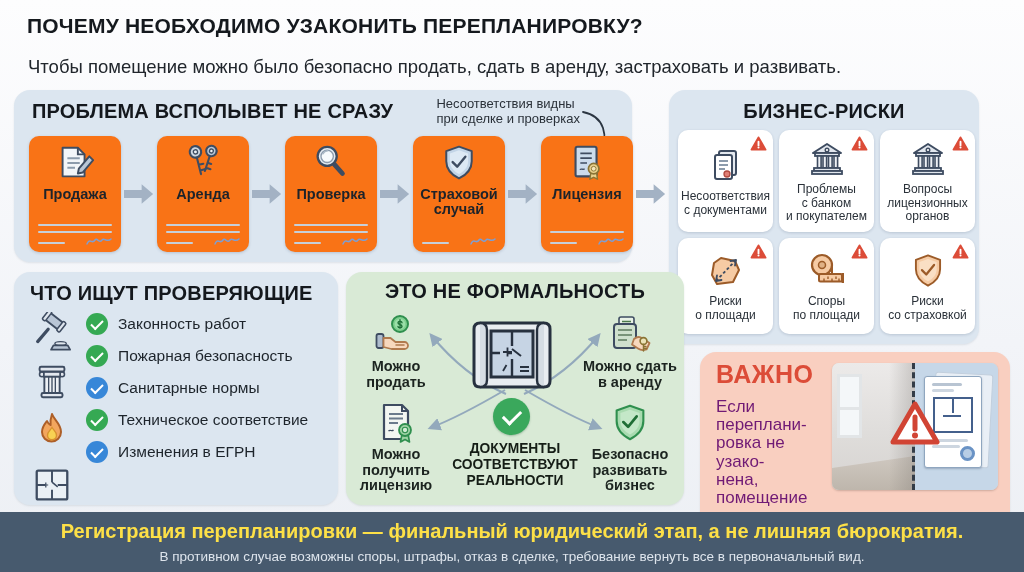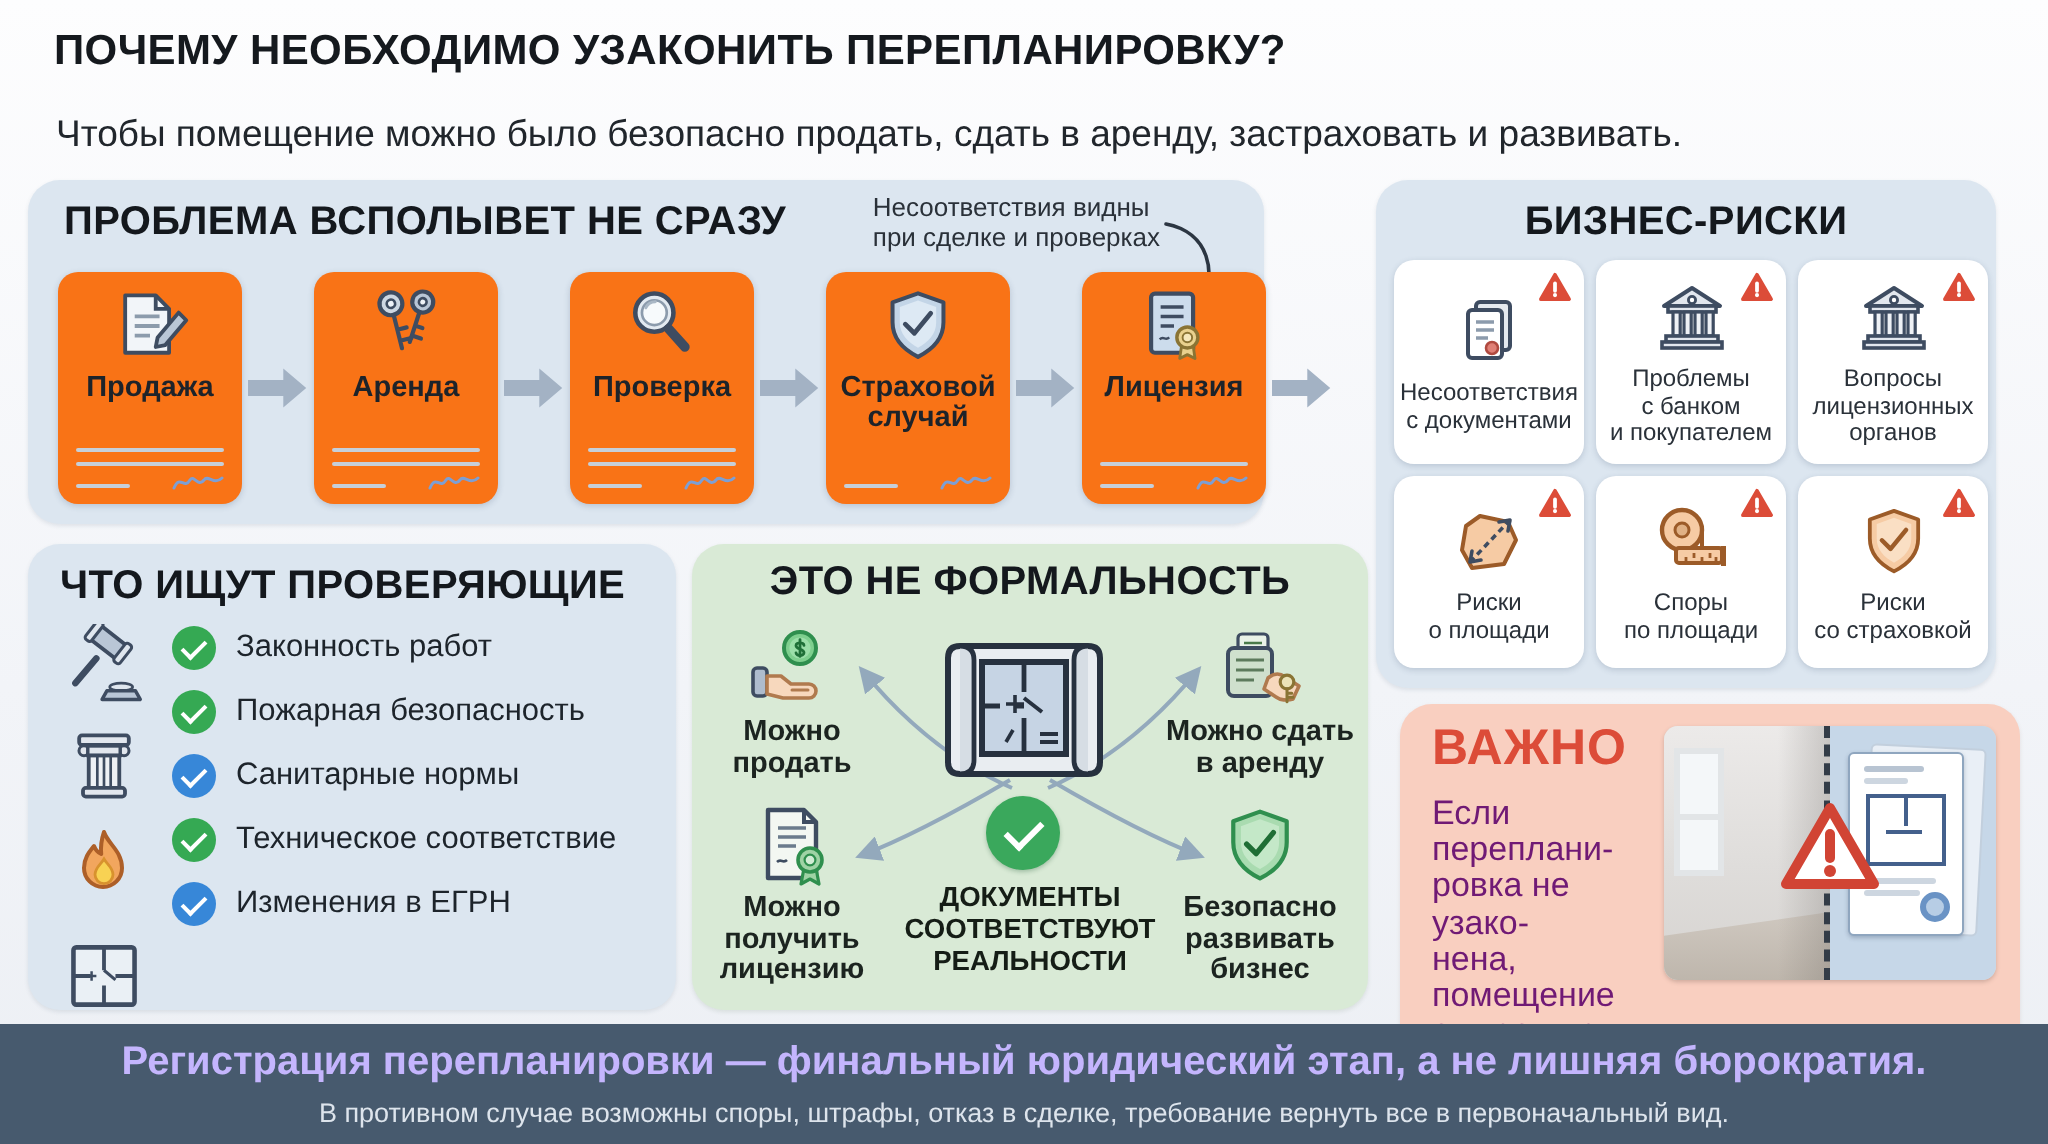--- a/index.html
+++ b/index.html
@@ -8,21 +8,21 @@
     font-family:"Liberation Sans",sans-serif;color:#1a2028;}
 
   
   .h1{position:absolute;left:27px;top:14px;font-size:21px;font-weight:bold;color:#15191e;letter-spacing:.2px;white-space:nowrap;}
   .h2{position:absolute;left:28px;top:56px;font-size:18.5px;color:#21262c;white-space:nowrap;}
 
   
   .panel{position:absolute;border-radius:16px;}
   .panel-blue{background:#dce6f0;box-shadow:0 1px 2px rgba(60,80,110,.12);}
   #panel-problem{left:14px;top:90px;width:618px;height:172px;}
-  #panel-risks{left:688px;top:90px;width:310px;height:254px;}
+  #panel-risks{left:669px;top:90px;width:310px;height:254px;}
   #panel-inspectors{left:14px;top:272px;width:324px;height:233px;}
   #panel-formality{left:346px;top:272px;width:338px;height:233px;background:#d9ead6;box-shadow:0 1px 2px rgba(60,90,60,.12);}
   #panel-important{left:700px;top:352px;width:310px;height:186px;background:#f9cfc0;box-shadow:0 1px 2px rgba(120,70,50,.12);}
 
   .panel-title{position:absolute;font-weight:bold;font-size:20px;color:#14181d;letter-spacing:.2px;white-space:nowrap;}
 
   
   #panel-problem .panel-title{left:18px;top:10px;}
   .pa-note{position:absolute;right:52px;top:6px;font-size:13px;line-height:1.18;color:#2a3139;text-align:left;white-space:pre-line;}
   .pa-note-arrow{position:absolute;right:18px;top:14px;}
@@ -93,21 +93,21 @@
   .bp-plan::before{content:"";position:absolute;left:17px;top:0;width:2px;height:14px;background:#44608c;}
   .bp-plan::after{content:"";position:absolute;left:8px;top:16px;width:18px;height:2px;background:#44608c;}
   .bp-doc .bl{position:absolute;left:7px;top:62px;width:36px;height:3px;background:#cdd6e0;border-radius:2px;}
   .bp-doc .bl2{position:absolute;left:7px;top:68px;width:28px;height:3px;background:#cdd6e0;border-radius:2px;}
   .bp-seal{position:absolute;right:6px;bottom:6px;width:15px;height:15px;border-radius:50%;border:3.5px solid #6a93c5;background:#b7cde5;box-sizing:border-box;}
   .pe-divider{position:absolute;left:80px;top:0;height:100%;border-left:3px dashed #333c47;}
   .pe-warning{position:absolute;left:56px;top:36px;}
 
   
   #footer-bar{position:absolute;left:0;top:512px;width:1024px;height:60px;background:#475a6e;}
-  .f1{position:absolute;left:0;top:8px;width:100%;text-align:center;font-size:20px;font-weight:bold;color:#c4b5fd;white-space:nowrap;}
+  .f1{position:absolute;left:0;top:8px;width:100%;text-align:center;font-size:20px;font-weight:bold;color:#fde047;white-space:nowrap;}
   .f2{position:absolute;left:0;top:37px;width:100%;text-align:center;font-size:13.5px;color:#dde4ec;white-space:nowrap;}
 </style>
 </head>
 <body>
 
 <div id="canvas">
 
   <div class="h1">ПОЧЕМУ НЕОБХОДИМО УЗАКОНИТЬ ПЕРЕПЛАНИРОВКУ?</div>
   <div class="h2">Чтобы помещение можно было безопасно продать, сдать в аренду, застраховать и развивать.</div>
 

